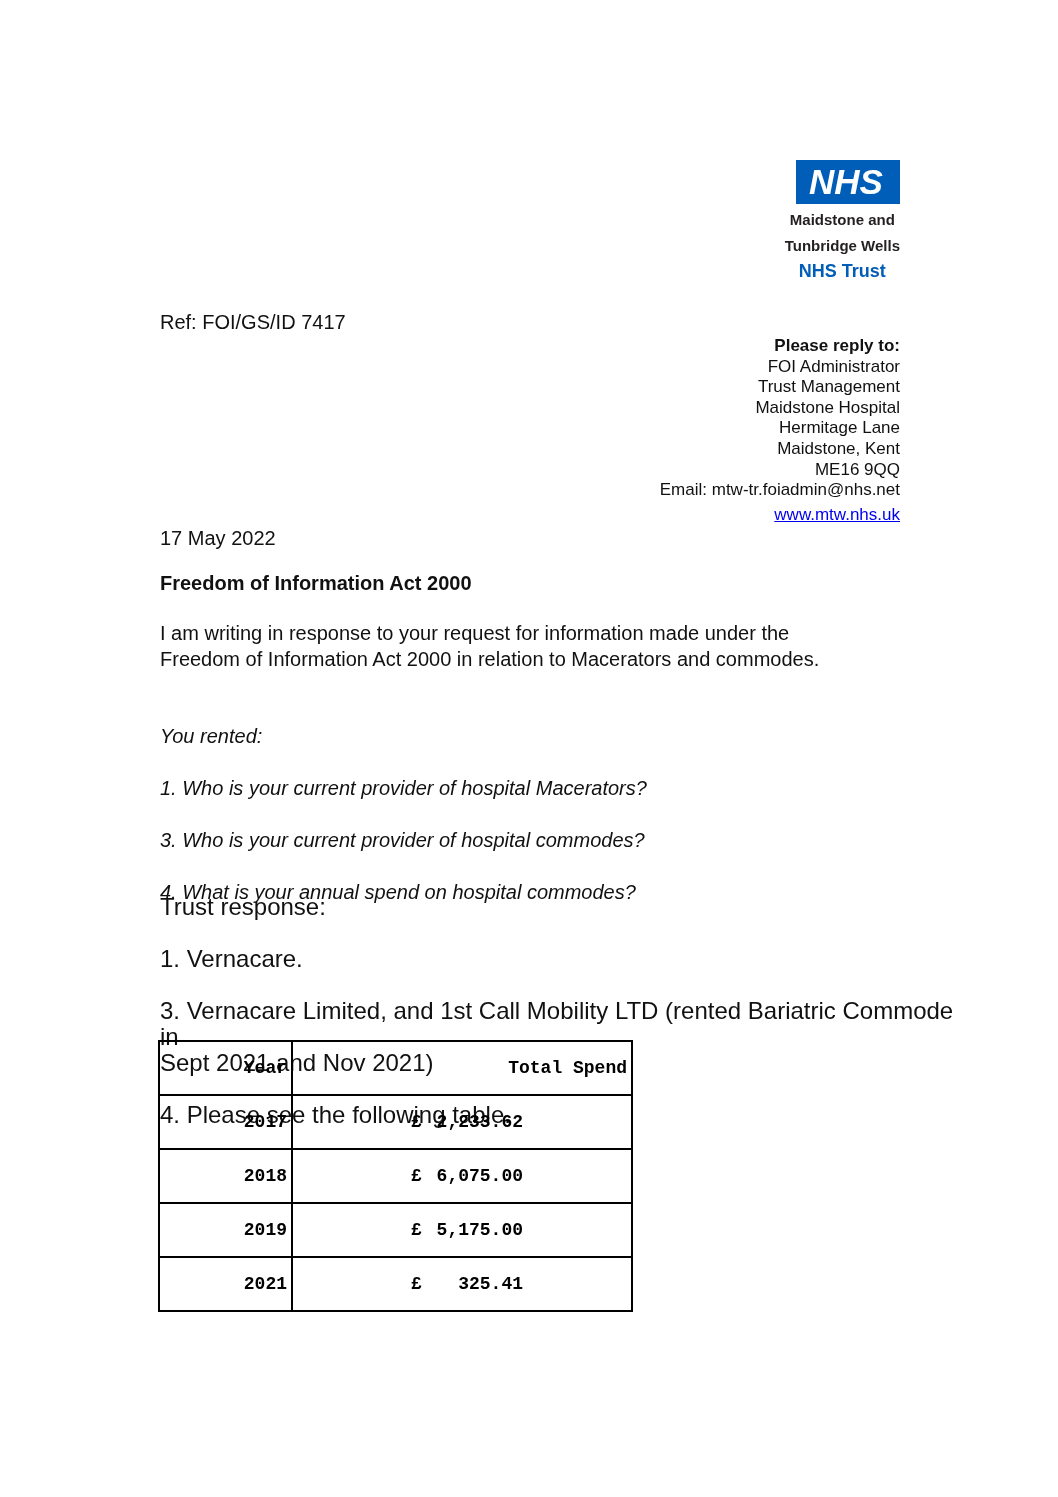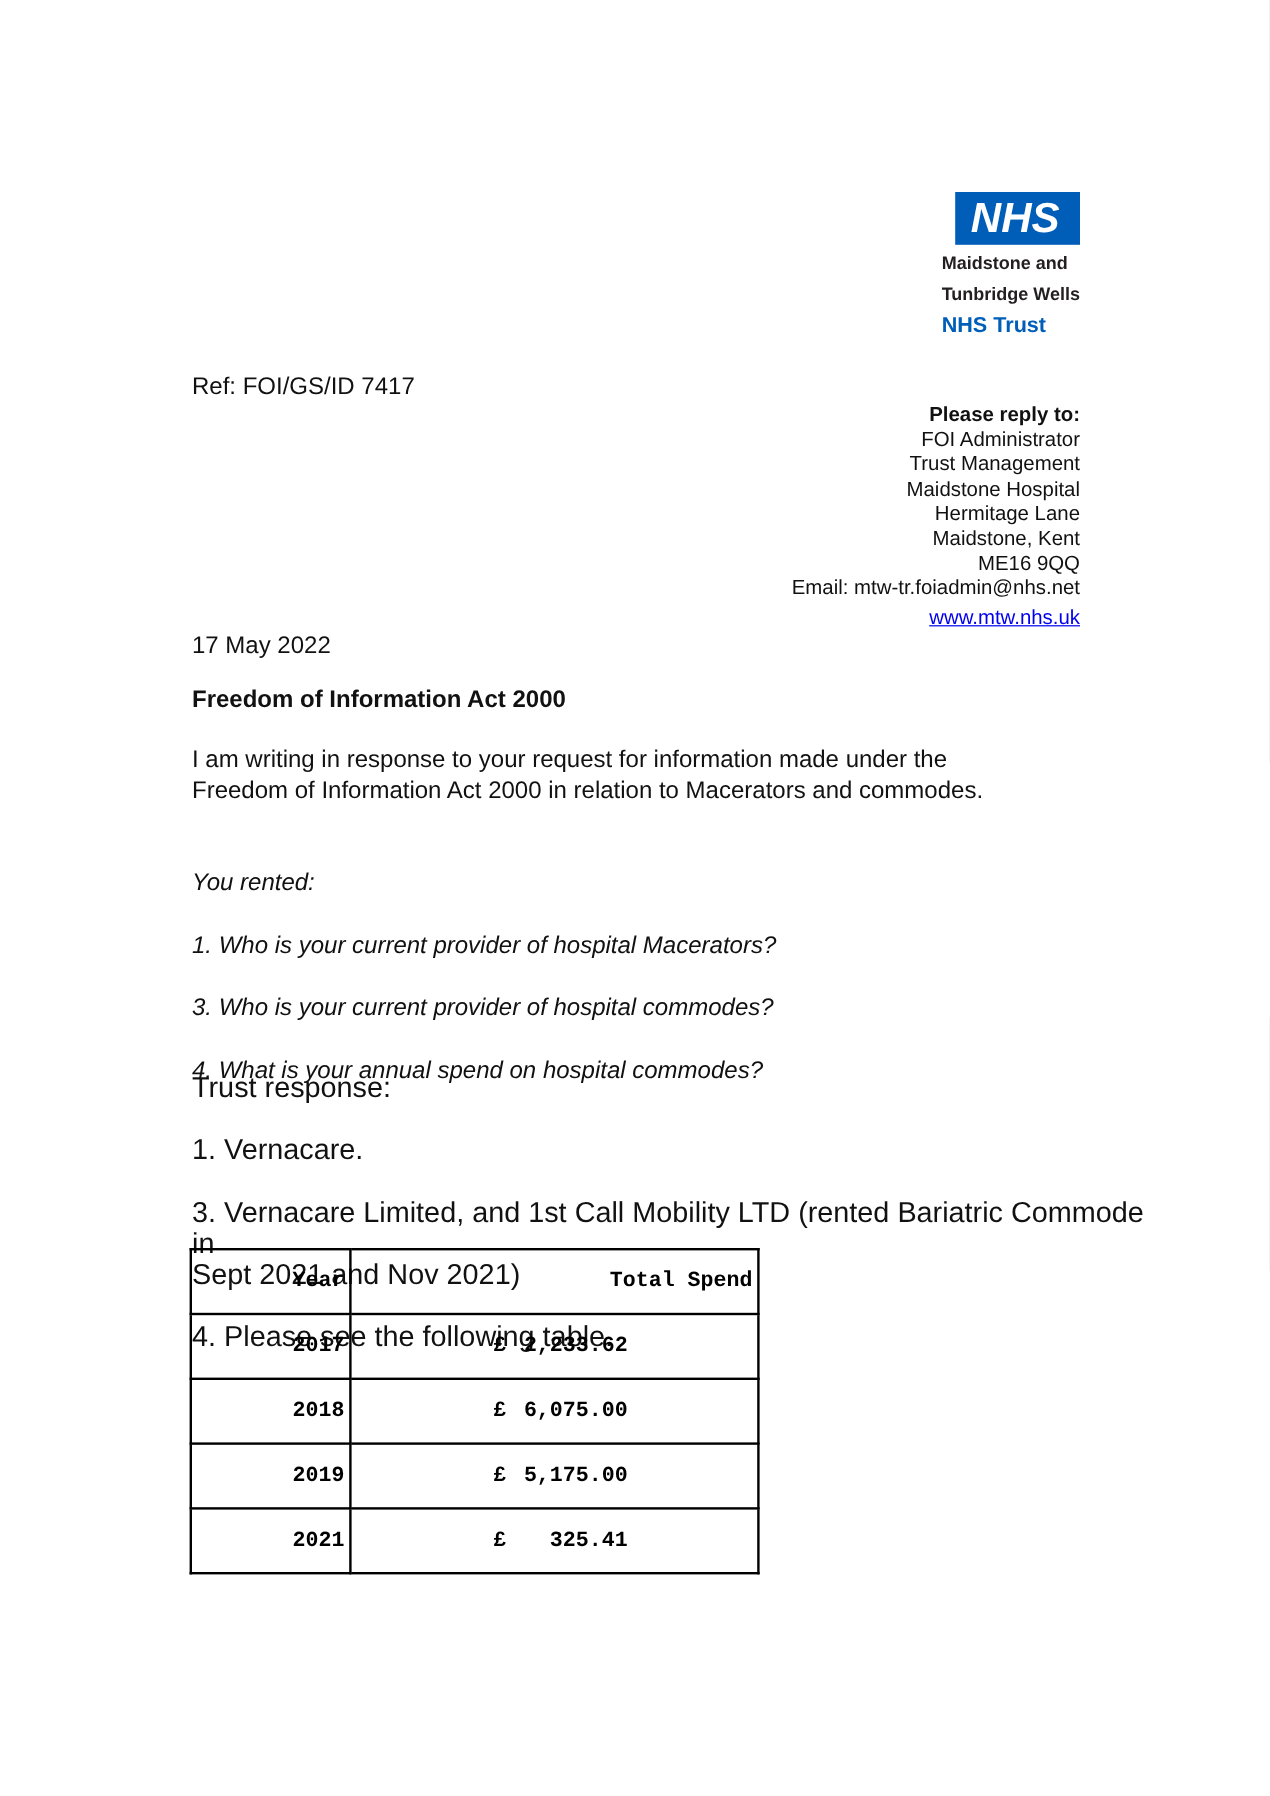--- a/index.html
+++ b/index.html
@@ -13,21 +13,21 @@
     font-family: "Liberation Sans", "DejaVu Sans", sans-serif;
     color: #111111;
     overflow: hidden;
   }
 
   
   .logo-block {
     position: absolute;
     top: 160px;
     right: 158px;
-    text-align: left;
+    text-align: center;
   }
   .nhs-box {
     display: flex;
     align-items: center;
     justify-content: center;
     margin-left: auto;
     width: 104px;
     height: 44px;
     background: #005EB8;
     color: #ffffff;

